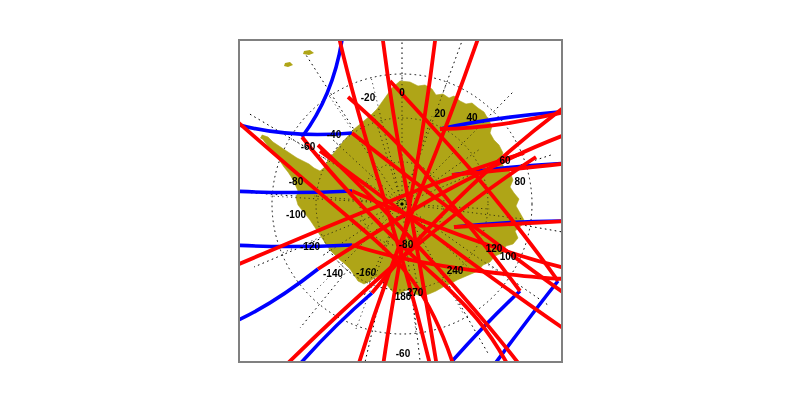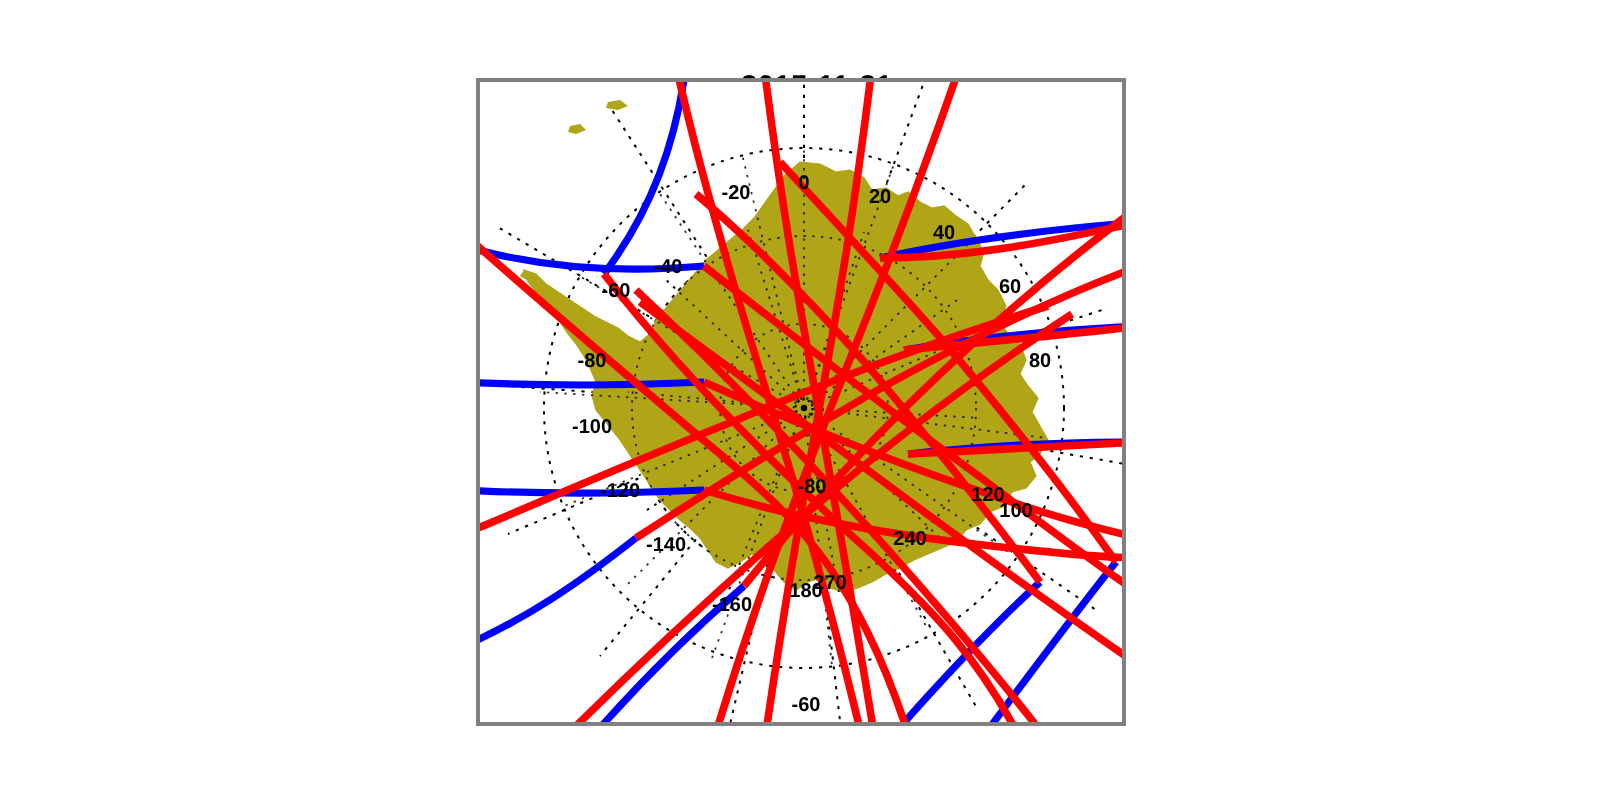--- a/index.html
+++ b/index.html
@@ -194,30 +194,30 @@
           <path d="M 240,-8 C 224,38 204,92 182,146 C 160,202 138,258 116,332"></path>
           <path d="M -8,226 C 30,210 76,190 126,170 C 178,148 232,128 284,112"></path>
           <path d="M 38,332 C 70,300 110,262 156,222 C 202,182 250,146 296,116"></path>
           <path d="M 286,332 C 260,298 226,258 188,216 C 150,174 112,136 78,104"></path>
           <path d="M 330,292 C 298,270 256,240 210,206 C 164,172 118,138 80,110"></path>
         </g>
       </g>
     </svg>
 
     <div class="lbl" style="left:162px;top:51px;">0</div>
-    <div class="lbl" style="left:200px;top:58px;">20</div>
+    <div class="lbl" style="left:200px;top:72px;">20</div>
     <div class="lbl" style="left:232px;top:76px;">40</div>
-    <div class="lbl" style="left:255px;top:103px;padding-left:20px;">60</div>
+    <div class="lbl" style="left:255px;top:119px;padding-left:20px;">60</div>
     <div class="lbl" style="left:280px;top:140px;">80</div>
     <div class="lbl" style="left:268px;top:175px;margin-top:40px;">100</div>
     <div class="lbl" style="left:254px;top:207px;">120</div>
     <div class="lbl" style="left:215px;top:229px;">240</div>
     <div class="lbl" style="left:175px;top:251px;">270</div>
     <div class="lbl" style="left:163px;top:255px;">180</div>
-    <div class="lbl" style="left:126px;top:262px;">-160</div>
+    <div class="lbl" style="left:126px;top:231px;font-style:italic;">-160</div>
     <div class="lbl" style="left:93px;top:232px;">-140</div>
     <div class="lbl" style="left:70px;top:205px;">-120</div>
     <div class="lbl" style="left:56px;top:173px;">-100</div>
     <div class="lbl" style="left:56px;top:140px;">-80</div>
     <div class="lbl" style="left:68px;top:105px;">-60</div>
     <div class="lbl" style="left:94px;top:79px;margin-top:14px;">-40</div>
     <div class="lbl" style="left:128px;top:56px;">-20</div>
 
     <div class="lbl" style="left:166px;top:203px;">-80</div>
     <div class="lbl" style="left:163px;top:312px;">-60</div>

